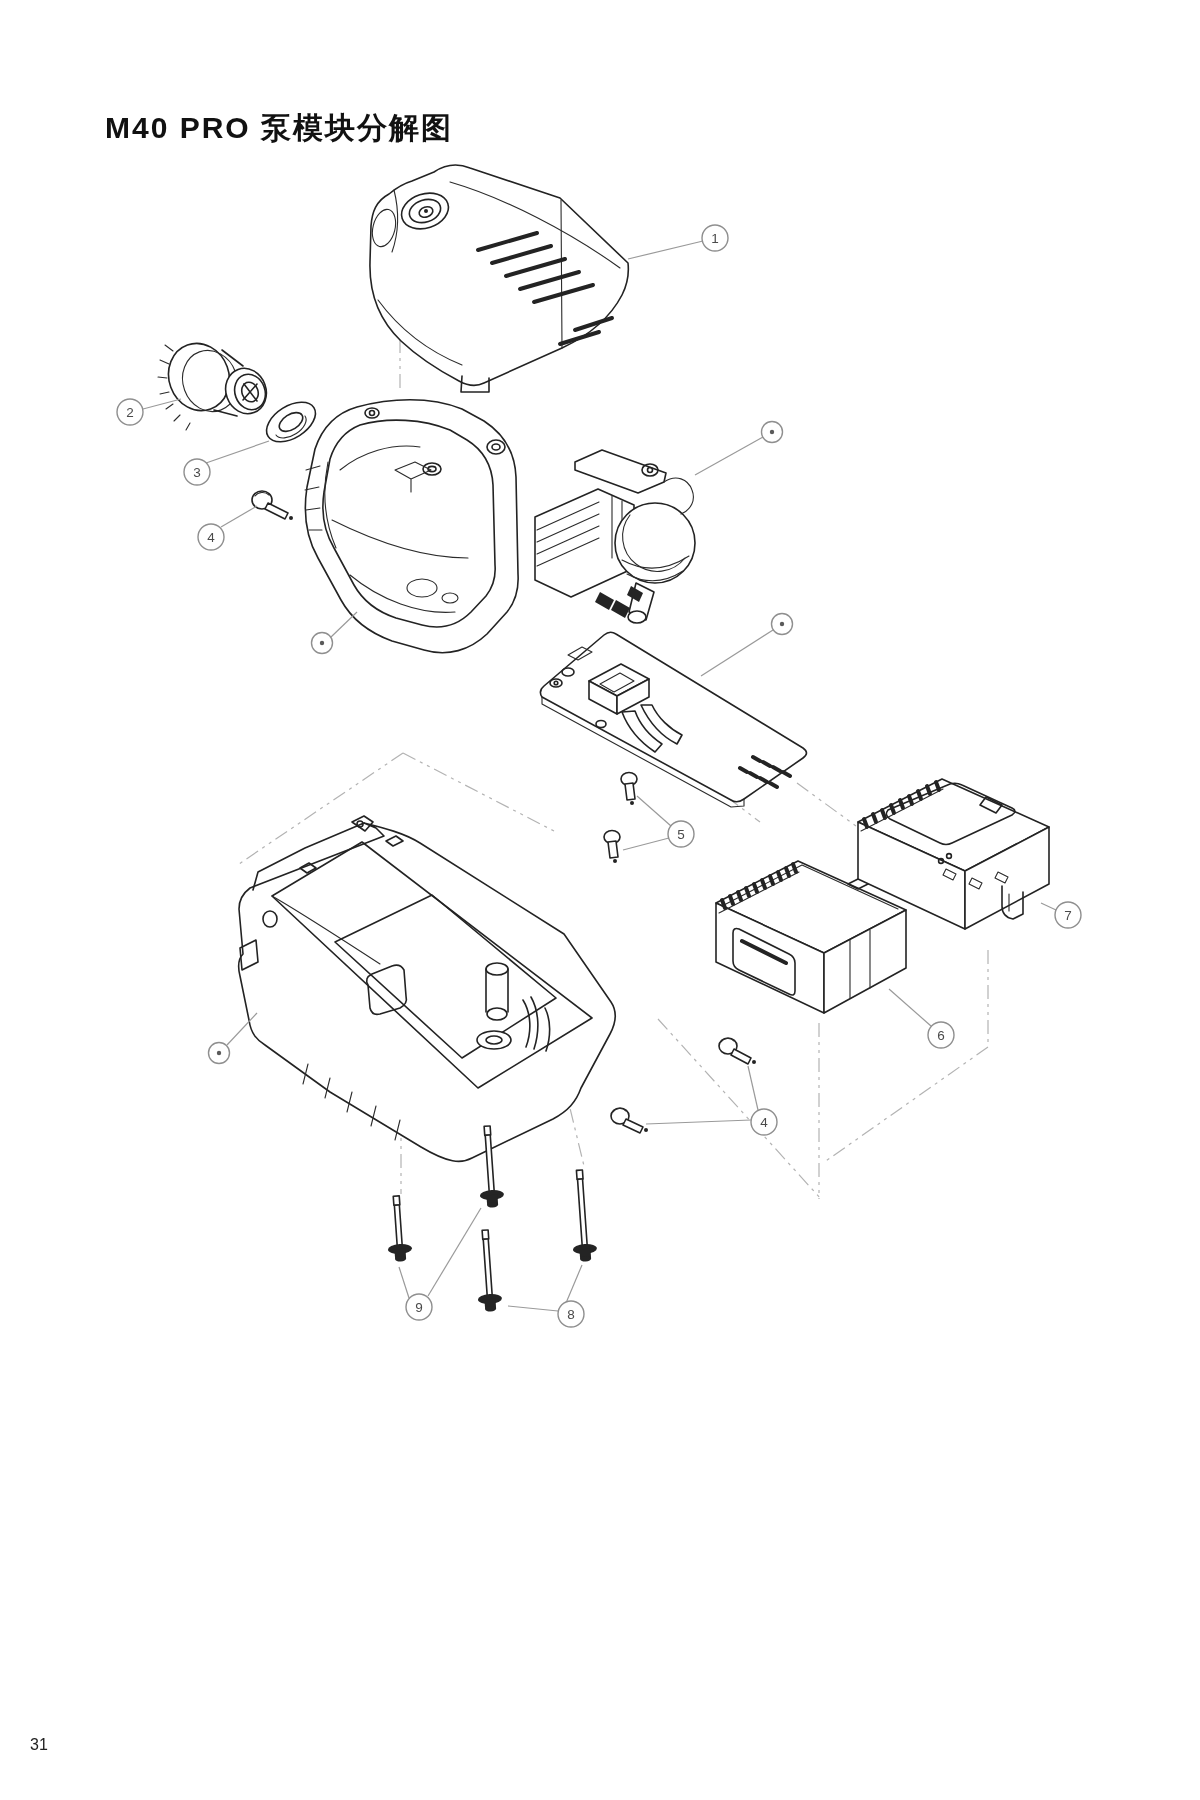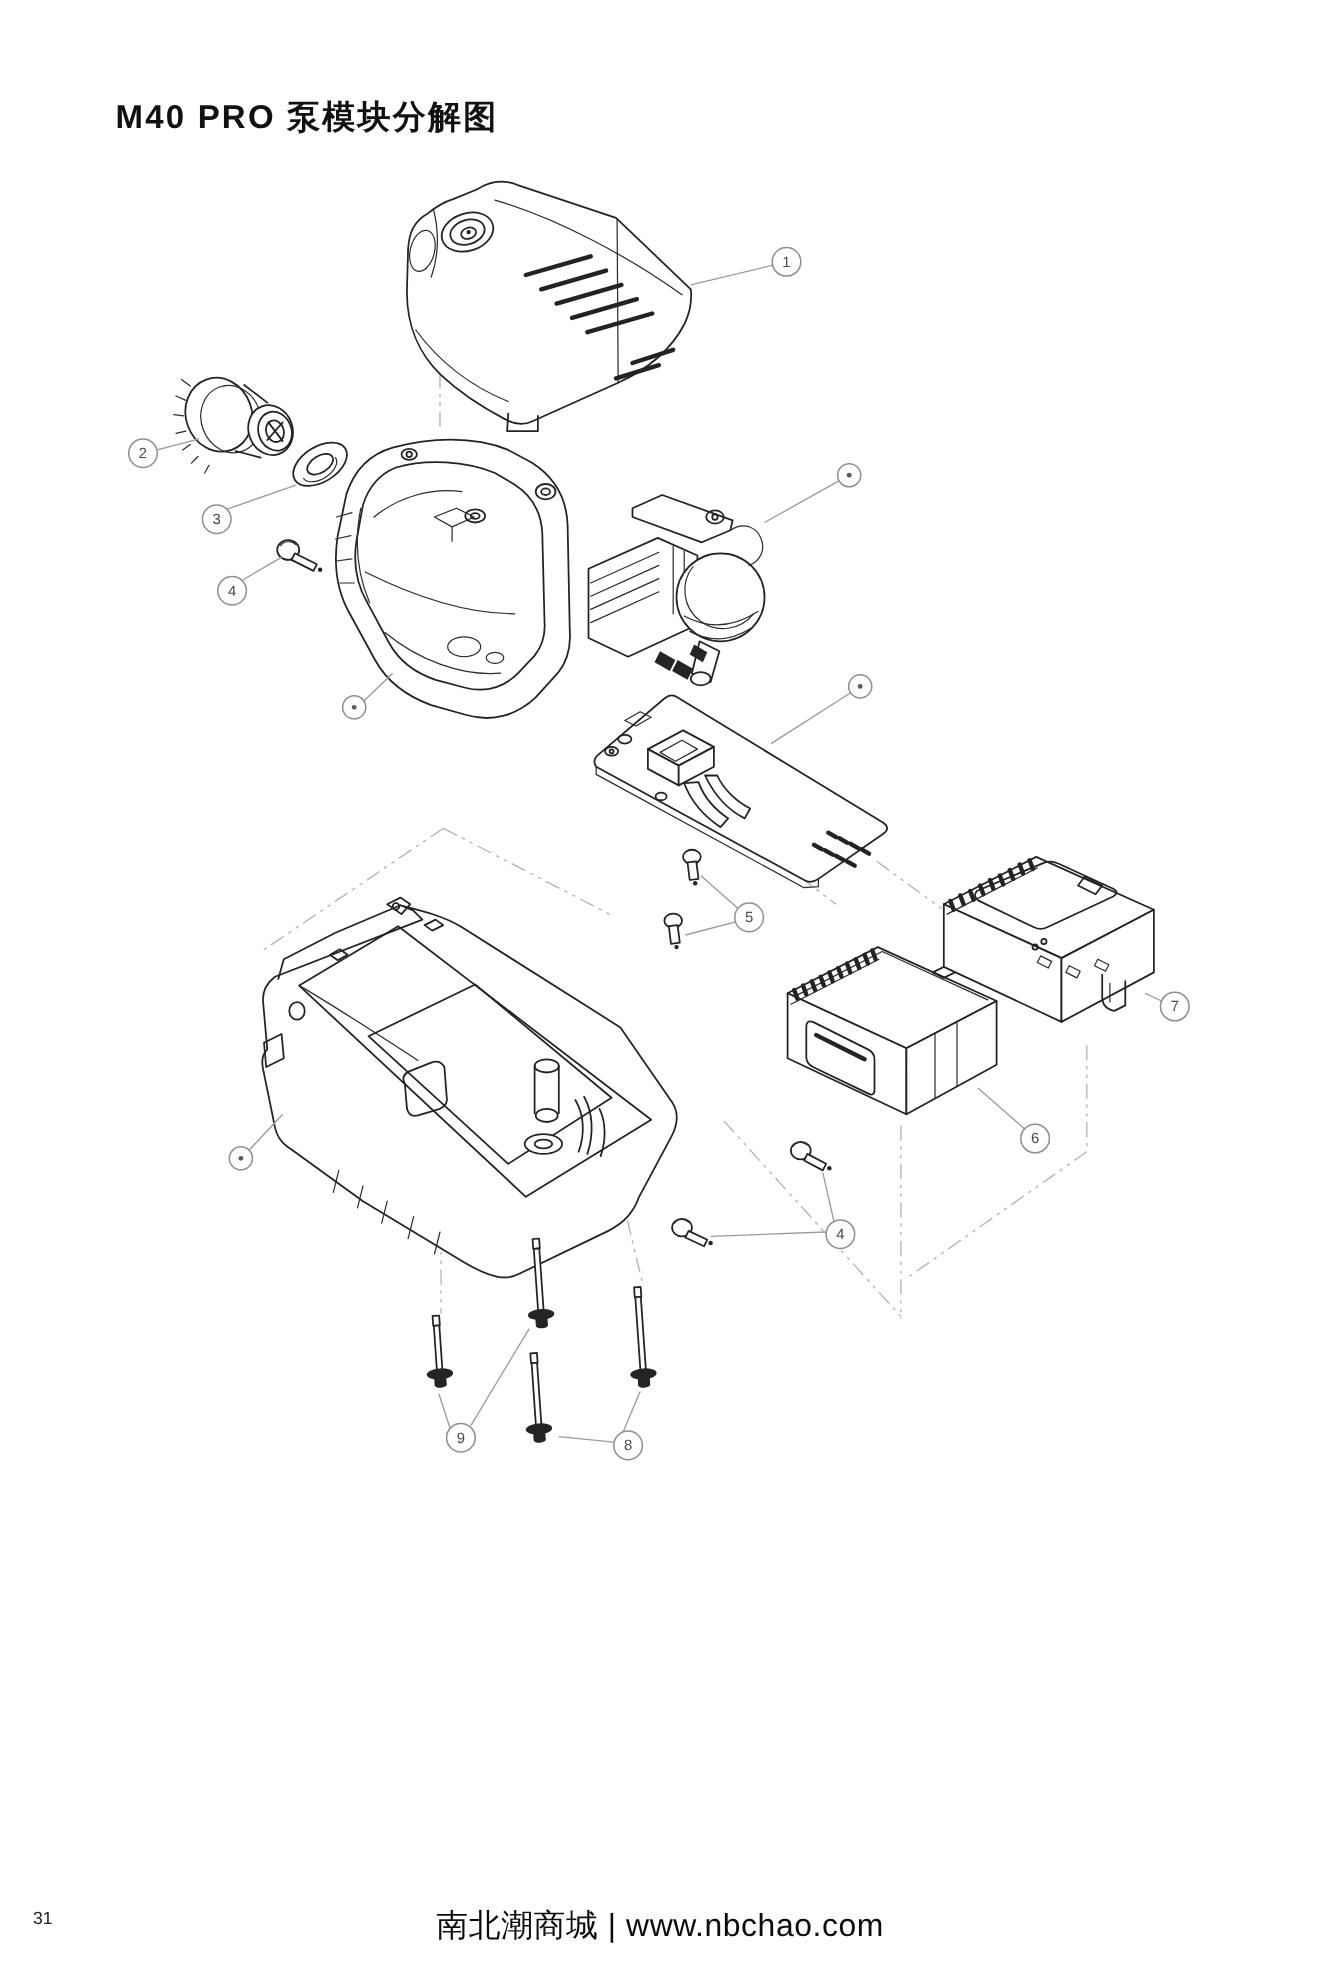--- a/index.html
+++ b/index.html
@@ -6,21 +6,21 @@
   .page{
     position:relative;
     width:1200px;height:1800px;
     margin:0 auto;
     background:#ffffff;
     overflow:hidden;
     font-family:"Liberation Sans", sans-serif;
   }
   .doc-title{
     position:absolute;
-    left:105px;top:86px;
+    left:105px;top:108px;
     font-size:30px;
     font-weight:bold;
     letter-spacing:2px;
     color:#111;
     white-space:nowrap;
   }
   .page-number{
     position:absolute;
     left:30px;top:1736px;
     font-size:16px;
@@ -390,14 +390,13 @@
       <circle class="callout-circle" cx="782" cy="624" r="10.5"></circle>
       <circle class="callout-dot" cx="782" cy="624" r="2.2"></circle>
     </g>
     <g>
       <circle class="callout-circle" cx="219" cy="1053" r="10.5"></circle>
       <circle class="callout-dot" cx="219" cy="1053" r="2.2"></circle>
     </g>
   </svg>
 
   <div class="page-number">31</div>
-  <div class="footer-bar">南北潮商城 | www.nbchao.com</div>
 </div>
 
 </body></html>

